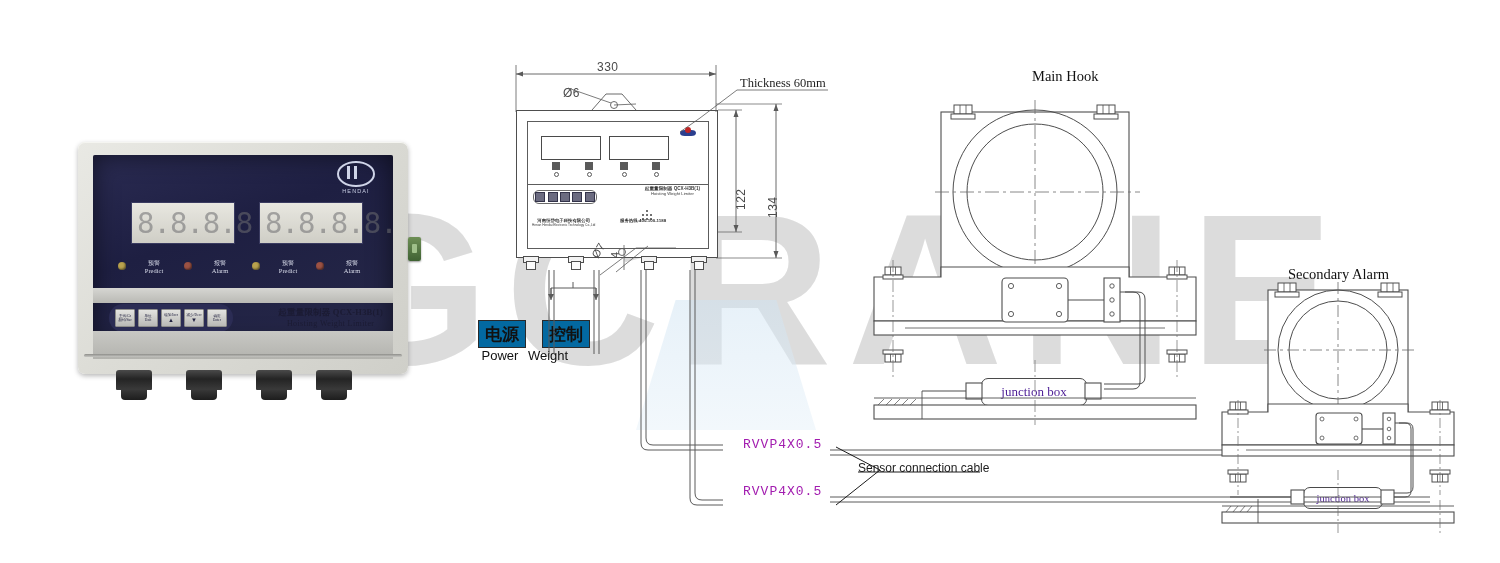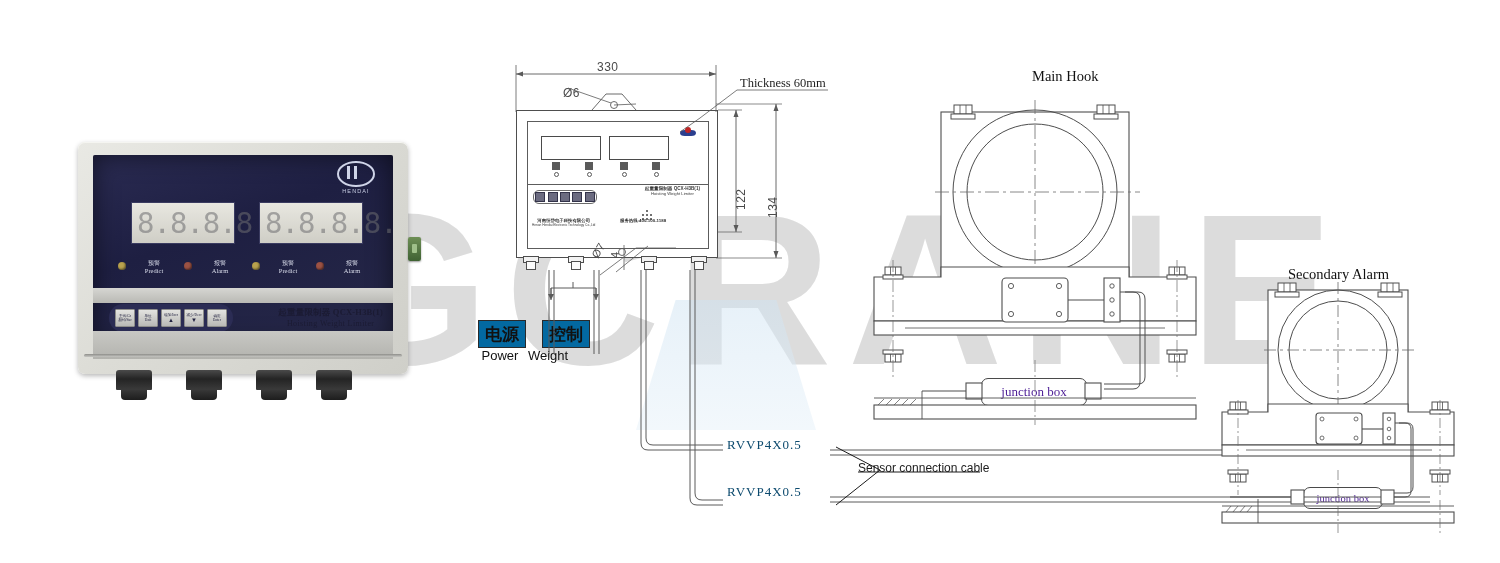--- a/index.html
+++ b/index.html
@@ -129,22 +129,22 @@
 
   
   .tags{position:absolute;left:478px;top:320px;width:110px;height:48px;}
   .tagbox{position:absolute;top:0;width:46px;height:26px;border:1.4px solid #2a2a2a;
        background:#0369a1;display:flex;align-items:center;justify-content:center;}
   .tagbox span{font-family:"DejaVu Sans",sans-serif;font-size:17px;font-weight:700;color:#111;}
   .tagen{position:absolute;top:28px;width:46px;text-align:center;
        font-family:"Liberation Sans",sans-serif;font-size:13px;color:#111;}
 
   
-  .cablelbl{position:absolute;font-family:Liberation Serif, serif;
-       font-size:13px;color:#0c4a6e;letter-spacing:1px;white-space:nowrap;}
+  .cablelbl{position:absolute;font-family:Liberation Mono, monospace;
+       font-size:13px;color:#a21caf;letter-spacing:1px;white-space:nowrap;margin-left:16px;}
   .sensorlbl{position:absolute;font-family:"Liberation Sans",sans-serif;
        font-size:12px;color:#1c1c1c;white-space:nowrap;}
 
   
   .hooklbl{position:absolute;font-family:"Liberation Serif",serif;
        font-size:14.5px;color:#111;white-space:nowrap;}
   .jbox{position:absolute;border:1.2px solid #4a4a4a;border-radius:7px;background:#fff;
        display:flex;align-items:center;justify-content:center;
        font-family:"Liberation Serif",serif;color:#4c1d95;}
   .jbox.big{width:104px;height:26px;font-size:13px;}

